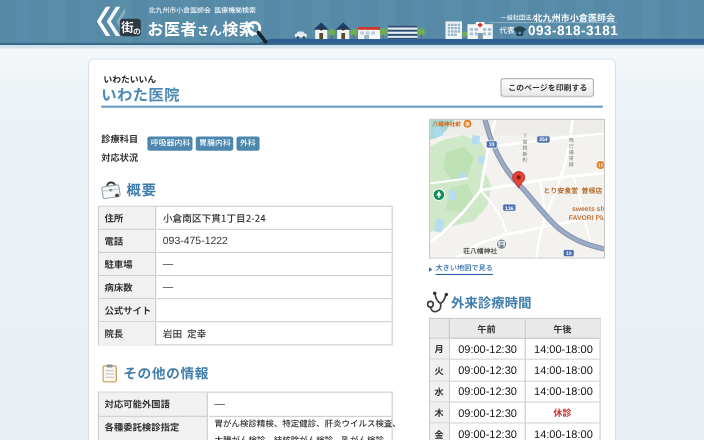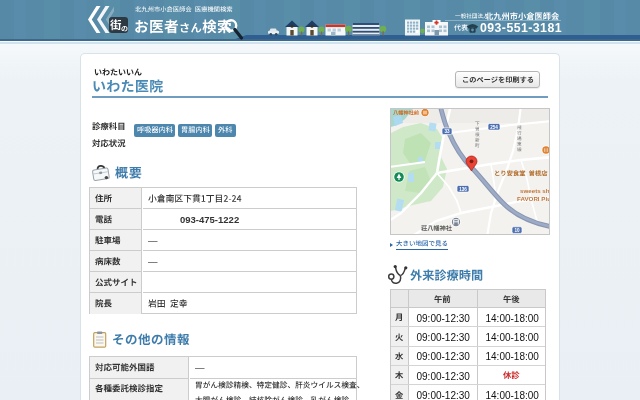--- a/index.html
+++ b/index.html
@@ -57,21 +57,21 @@
     <div class="abs" style="left:454px;top:24.3px">
       <svg width="14.0" height="7.3" viewBox="0 0 14.0 7.3" style="overflow:visible">
         <path fill="#fff" d="M2.3 2.6 6.6 2.1 6.7 2.7 2.4 3.3ZM5 0.7 5.5 0.4Q5.7 0.5 5.9 0.7Q6.1 0.9 6.3 1.1Q6.5 1.3 6.6 1.5L6.1 1.8Q6 1.7 5.8 1.5Q5.6 1.3 5.4 1.1Q5.2 0.8 5 0.7ZM2.1 0.3 2.7 0.5Q2.5 1.1 2.1 1.7Q1.8 2.3 1.3 2.9Q0.9 3.4 0.5 3.8Q0.5 3.7 0.4 3.6Q0.3 3.5 0.2 3.3Q0.2 3.2 0.1 3.1Q0.5 2.8 0.9 2.3Q1.2 1.9 1.6 1.4Q1.9 0.9 2.1 0.3ZM1.3 2.2 2 1.6 2 1.6V6.7H1.3ZM3.8 0.4H4.4Q4.5 1.5 4.6 2.5Q4.7 3.5 4.9 4.3Q5 5 5.3 5.5Q5.6 5.9 5.9 5.9Q6.1 6 6.2 5.7Q6.2 5.4 6.3 4.8Q6.3 4.8 6.5 4.9Q6.6 5 6.7 5Q6.8 5.1 6.8 5.1Q6.7 5.8 6.6 6.1Q6.5 6.5 6.3 6.6Q6.2 6.8 6 6.7Q5.5 6.7 5.1 6.4Q4.8 6.1 4.5 5.5Q4.3 4.9 4.1 4.2Q4 3.4 3.9 2.4Q3.8 1.5 3.8 0.4ZM7.7 0.8H13.3V1.4H7.7ZM8 1.8H13.1V2.4H8ZM7.4 2.9H13.6V3.5H7.4ZM10.1 0.2H10.8V3.4H10.1ZM10.1 3.1 10.7 3.4Q10.4 3.7 10.1 4Q9.7 4.2 9.3 4.5Q8.9 4.7 8.4 4.9Q8 5.1 7.6 5.2Q7.5 5.2 7.5 5.1Q7.4 5 7.3 4.9Q7.2 4.8 7.2 4.7Q7.6 4.6 8 4.4Q8.4 4.3 8.8 4Q9.2 3.8 9.6 3.6Q9.9 3.3 10.1 3.1ZM11.1 3.2Q11.3 3.9 11.7 4.5Q12 5.1 12.5 5.5Q13.1 5.9 13.8 6.1Q13.7 6.2 13.7 6.3Q13.6 6.4 13.5 6.5Q13.4 6.6 13.4 6.7Q12.6 6.5 12 6Q11.5 5.5 11.1 4.8Q10.7 4.2 10.5 3.3ZM12.9 3.6 13.5 4.1Q13.2 4.2 12.9 4.4Q12.6 4.6 12.3 4.8Q12.1 5 11.8 5.1L11.4 4.8Q11.6 4.6 11.9 4.4Q12.2 4.2 12.5 4Q12.7 3.8 12.9 3.6ZM7.9 6.1Q8.3 6 8.9 5.9Q9.4 5.8 10 5.7Q10.6 5.5 11.2 5.4L11.3 6Q10.7 6.1 10.2 6.3Q9.6 6.4 9.1 6.5Q8.6 6.6 8.1 6.7ZM8.9 4.5 9.4 4 9.6 4.1V6.2H8.9Z"></path>
       </svg>
     </div>
     <svg class="abs" style="left:466px;top:22px" width="13" height="12" viewBox="0 0 13 12">
 <path d="M0.8 4.6 Q6.5 -0.8 12.2 4.6 L10.4 6.8 Q6.5 3.6 2.6 6.8 Z" fill="#24404f"></path>
 <rect x="3.4" y="5.2" width="6.2" height="5.6" rx="1.2" fill="#24404f"></rect>
 <circle cx="6.5" cy="8" r="1.4" fill="#5d92b1"></circle>
 </svg>
-    <div class="abs" style="left:480px;top:21.6px;font-size:12.3px;color:#fff;font-weight:bold;letter-spacing:0.45px;white-space:nowrap;line-height:1;">093-551-3181</div>
+    <div class="abs" style="left:480px;top:21.6px;font-size:12.3px;color:#fff;font-weight:bold;letter-spacing:0.45px;white-space:nowrap;line-height:1;">093-818-3181</div>
     <svg class="abs" style="left:262px;top:18px" width="190" height="18" viewBox="0 0 190 18">
 <g>
 
 <rect x="6" y="12.5" width="11" height="3.6" rx="1.6" fill="#e9eef2"></rect>
 <rect x="8" y="10.6" width="6.5" height="3" rx="1.4" fill="#dfe7ee"></rect>
 <circle cx="8.8" cy="16.2" r="1.3" fill="#304a5e"></circle>
         <circle cx="14.2" cy="16.2" r="1.3" fill="#304a5e"></circle>
 
 <rect x="24.5" y="8.5" width="11" height="9" fill="#f3f5f3"></rect>
 <path d="M23 9 L30 2.5 L37 9 Z" fill="#1d3d66"></path>
@@ -220,21 +220,21 @@
       <path fill="#333" d="M4 0.4H4.9V7.4Q4.9 7.8 4.8 8Q4.7 8.2 4.4 8.3Q4.1 8.4 3.7 8.5Q3.2 8.5 2.6 8.5Q2.6 8.4 2.5 8.2Q2.5 8 2.4 7.9Q2.4 7.7 2.3 7.6Q2.6 7.6 2.9 7.6Q3.2 7.6 3.4 7.6Q3.6 7.6 3.7 7.6Q3.9 7.6 3.9 7.6Q4 7.5 4 7.4ZM6.1 2.7 6.9 2.4Q7.3 3 7.6 3.7Q8 4.4 8.2 5.1Q8.5 5.8 8.6 6.3L7.7 6.7Q7.6 6.2 7.4 5.5Q7.1 4.8 6.8 4.1Q6.5 3.3 6.1 2.7ZM1.7 2.5 2.6 2.6Q2.5 3.3 2.3 4Q2 4.7 1.7 5.4Q1.4 6 1 6.5Q0.9 6.5 0.8 6.4Q0.7 6.3 0.5 6.2Q0.4 6.1 0.2 6.1Q0.6 5.6 0.9 5Q1.2 4.4 1.4 3.7Q1.6 3.1 1.7 2.5ZM13.2 1Q12.8 1.4 12.2 1.9Q11.6 2.4 10.9 2.8Q10.3 3.2 9.5 3.6Q9.5 3.4 9.3 3.2Q9.2 3 9.1 2.9Q9.8 2.6 10.5 2.2Q11.2 1.7 11.8 1.2Q12.4 0.7 12.7 0.3H13.5Q13.9 0.7 14.3 1.1Q14.8 1.4 15.3 1.8Q15.8 2.1 16.3 2.4Q16.8 2.6 17.4 2.8Q17.2 2.9 17.1 3.1Q16.9 3.3 16.9 3.5Q16.4 3.3 15.8 3Q15.3 2.7 14.8 2.4Q14.3 2.1 13.9 1.7Q13.5 1.4 13.2 1ZM11.6 2.1H14.8V2.7H11.6ZM10.9 4.1H15.5V4.6H10.9ZM11.6 7.6H15.9V8.2H11.6ZM10.5 3.1H11.3V4.4Q11.3 4.8 11.3 5.4Q11.2 5.9 11.1 6.5Q10.9 7 10.6 7.5Q10.3 8 9.8 8.4Q9.8 8.4 9.6 8.3Q9.5 8.1 9.4 8Q9.3 7.9 9.2 7.9Q9.6 7.5 9.9 7Q10.2 6.6 10.3 6.1Q10.4 5.7 10.5 5.2Q10.5 4.8 10.5 4.4ZM10.9 3.1H15.8V5.7H10.9V5.1H15V3.7H10.9ZM11.2 6.1H16.2V8.5H15.3V6.7H12V8.5H11.2ZM18.1 1.1H25.9V1.9H18.1ZM20 4.8H24V5.4H20ZM19.8 6.2H24.2V6.9H19.8ZM21.6 5.1H22.4V8.3H21.6ZM18.5 2.7H24.9V3.5H19.4V8.5H18.5ZM24.6 2.7H25.5V7.6Q25.5 7.9 25.4 8.1Q25.3 8.3 25.1 8.3Q24.8 8.4 24.4 8.5Q24.1 8.5 23.5 8.5Q23.5 8.3 23.4 8.1Q23.3 7.9 23.2 7.8Q23.5 7.8 23.7 7.8Q24 7.8 24.2 7.8Q24.4 7.8 24.4 7.8Q24.6 7.8 24.6 7.7Q24.6 7.7 24.6 7.6ZM20.4 3.8 21 3.6Q21.2 3.8 21.4 4.1Q21.5 4.3 21.6 4.6L20.9 4.8Q20.8 4.6 20.7 4.3Q20.5 4 20.4 3.8ZM23 3.6 23.7 3.8Q23.5 4.1 23.3 4.4Q23.1 4.7 23 5L22.4 4.8Q22.5 4.6 22.6 4.4Q22.7 4.2 22.8 4Q22.9 3.7 23 3.6ZM21.5 0.3H22.5V3.3H21.5ZM32.5 1.8 33.4 2.1Q32.8 3.1 32.2 4Q31.5 4.9 30.7 5.6Q29.9 6.4 29.1 6.9Q29 6.8 28.9 6.7Q28.8 6.6 28.7 6.5Q28.5 6.3 28.4 6.3Q29.3 5.8 30.1 5.1Q30.8 4.4 31.4 3.6Q32.1 2.8 32.5 1.8ZM28.8 3 29.4 2.5Q30 2.8 30.6 3.3Q31.2 3.7 31.8 4.2Q32.4 4.7 32.9 5.1Q33.4 5.6 33.7 6L33.1 6.6Q32.8 6.2 32.3 5.7Q31.8 5.3 31.2 4.8Q30.6 4.3 30 3.8Q29.4 3.4 28.8 3ZM27.2 0.8H34.6V1.6H28V8.5H27.2ZM27.7 7.2H34.8V8H27.7ZM35.7 1H43.5V1.8H35.7ZM39 1.7H39.9V8.5H39ZM39.5 3.8 40 3.1Q40.4 3.3 40.8 3.5Q41.3 3.8 41.7 4Q42.1 4.3 42.5 4.5Q42.8 4.7 43.1 4.9L42.5 5.7Q42.3 5.5 41.9 5.3Q41.5 5 41.1 4.7Q40.7 4.5 40.3 4.2Q39.8 4 39.5 3.8ZM46.6 1.1 46.4 2.6H50.3L50.4 1.1ZM45.9 0.6H51.3L51.1 3.1H45.6ZM48.1 0.9H48.9Q48.9 1.2 48.8 1.6Q48.8 1.9 48.8 2.2Q48.7 2.6 48.7 2.8H47.9Q48 2.6 48 2.2Q48 1.9 48.1 1.5Q48.1 1.2 48.1 0.9ZM44.4 1.5H46.1V1.6H50.6V1.5H52.4V2.2H50.6V2.1H46.1V2.2H44.4ZM46.4 5V5.5H50.5V5ZM46.4 6V6.5H50.5V6ZM46.4 4V4.5H50.5V4ZM45.6 3.5H51.4V7H45.6ZM49 7.5 49.7 7.1Q50.2 7.2 50.7 7.4Q51.2 7.6 51.6 7.8Q52 7.9 52.4 8.1L51.5 8.5Q51.2 8.4 50.8 8.2Q50.4 8 50 7.8Q49.5 7.7 49 7.5ZM47 7.1 47.8 7.4Q47.4 7.6 46.9 7.8Q46.5 8 46 8.2Q45.5 8.4 45 8.5Q45 8.4 44.9 8.3Q44.8 8.2 44.6 8.1Q44.5 8 44.4 7.9Q44.9 7.8 45.4 7.7Q45.8 7.5 46.3 7.4Q46.7 7.2 47 7.1ZM53.6 7.7V6.9H55V2.4H53.8V1.8Q54.3 1.7 54.6 1.6Q54.9 1.4 55.2 1.3H56V6.9H57.3V7.7ZM58.3 1.1H66.1V1.9H58.3ZM62 1.4H63V7.2Q63 7.7 62.8 7.9Q62.7 8.1 62.4 8.2Q62.1 8.4 61.5 8.4Q61 8.4 60.3 8.4Q60.3 8.3 60.2 8.1Q60.1 7.9 60 7.8Q60 7.6 59.9 7.4Q60.3 7.5 60.6 7.5Q61 7.5 61.3 7.5Q61.6 7.5 61.7 7.5Q61.9 7.5 61.9 7.4Q62 7.4 62 7.2ZM68.5 2.9H73.5V3.7H68.5ZM68.5 5H73.5V5.7H68.5ZM68.5 7H73.5V7.8H68.5ZM67.9 0.8H74V8.4H73.2V1.6H68.8V8.4H67.9ZM75.8 7.7V7.2Q76.8 6.3 77.4 5.6Q78 4.9 78.4 4.3Q78.7 3.7 78.7 3.1Q78.7 2.8 78.6 2.5Q78.5 2.3 78.2 2.1Q78 2 77.6 2Q77.2 2 76.9 2.2Q76.6 2.4 76.3 2.7L75.8 2.1Q76.2 1.7 76.6 1.4Q77.1 1.1 77.7 1.1Q78.3 1.1 78.8 1.4Q79.2 1.6 79.4 2.1Q79.7 2.5 79.7 3.1Q79.7 3.7 79.4 4.3Q79.1 5 78.5 5.6Q78 6.3 77.3 6.9Q77.6 6.9 77.8 6.9Q78.1 6.9 78.4 6.9H80V7.7ZM80.9 5.6V4.9H83.2V5.6ZM84 7.7V7.2Q84.9 6.3 85.6 5.6Q86.2 4.9 86.5 4.3Q86.9 3.7 86.9 3.1Q86.9 2.8 86.7 2.5Q86.6 2.3 86.4 2.1Q86.1 2 85.8 2Q85.4 2 85.1 2.2Q84.7 2.4 84.5 2.7L83.9 2.1Q84.3 1.7 84.8 1.4Q85.3 1.1 85.9 1.1Q86.5 1.1 86.9 1.4Q87.4 1.6 87.6 2.1Q87.8 2.5 87.8 3.1Q87.8 3.7 87.5 4.3Q87.2 5 86.7 5.6Q86.2 6.3 85.5 6.9Q85.7 6.9 86 6.9Q86.3 6.9 86.5 6.9H88.2V7.7ZM91.6 7.7V3.5Q91.6 3.3 91.6 2.9Q91.6 2.5 91.6 2.3H91.6Q91.5 2.5 91.3 2.8Q91.2 3 91.1 3.3L89.8 5.2H93.4V6H88.8V5.3L91.3 1.3H92.5V7.7Z"></path>
     </svg>
   </div>
 <div class="abs" style="left:90px;top:209px;width:52px;height:21px;background:#f1f1f1;border-right:1px solid #ccc;border-bottom:1px solid #ccc;"></div>
 <div class="abs" style="left:143px;top:229px;width:213px;height:1px;background:#ccc"></div>
 <div class="abs" style="left:95px;top:215.0px">
     <svg width="17.0" height="8.8" viewBox="0 0 17.0 8.8" style="overflow:visible">
       <path fill="#333" d="M1.8 5.4H6.6V6H1.8ZM1.8 4.3H7.2V7H1.8V6.4H6.2V5H1.8ZM3.7 4.7H4.7V7.1Q4.7 7.3 4.8 7.4Q4.9 7.4 5.3 7.4Q5.3 7.4 5.5 7.4Q5.7 7.4 5.8 7.4Q6 7.4 6.3 7.4Q6.5 7.4 6.6 7.4Q6.8 7.4 6.9 7.4Q7.1 7.4 7.2 7.4Q7.3 7.3 7.4 7.1Q7.4 6.9 7.4 6.6Q7.6 6.7 7.9 6.8Q8.1 6.9 8.3 6.9Q8.2 7.4 8.1 7.7Q8 8 7.7 8.1Q7.4 8.2 7 8.2Q6.9 8.2 6.7 8.2Q6.5 8.2 6.3 8.2Q6.1 8.2 5.8 8.2Q5.6 8.2 5.4 8.2Q5.3 8.2 5.2 8.2Q4.6 8.2 4.3 8.1Q3.9 8 3.8 7.8Q3.7 7.5 3.7 7.1ZM1.3 4.3H2.3V7.4H1.3ZM1.1 0.6H7.4V1.3H1.1ZM1.7 2.6H3.4V3.2H1.7ZM1.6 3.4H3.4V4H1.6ZM5 3.4H6.9V4H5ZM5 2.6H6.7V3.2H5ZM3.7 0.9H4.7V4.1H3.7ZM0.5 1.6H8V3.4H7.1V2.3H1.4V3.4H0.5ZM12.5 4.8H16.4V8.2H15.4V5.7H13.5V8.2H12.5ZM15.8 0.3 16.6 1.2Q16 1.4 15.3 1.5Q14.6 1.6 13.9 1.7Q13.2 1.8 12.5 1.8Q12.5 1.6 12.4 1.4Q12.3 1.1 12.2 1Q12.7 0.9 13.2 0.9Q13.7 0.8 14.2 0.7Q14.6 0.6 15.1 0.5Q15.5 0.5 15.8 0.3ZM13.9 1.1H14.9V5.3H13.9ZM12.1 2.7H16.8V3.7H12.1ZM13.2 6.9H15.9V7.8H13.2ZM9.2 2.9H11.7V3.7H9.2ZM9.2 0.5H11.7V1.3H9.2ZM9.2 4.1H11.7V4.9H9.2ZM8.8 1.7H12V2.5H8.8ZM9.7 5.3H11.8V7.9H9.7V7.1H10.9V6.1H9.7ZM9.1 5.3H10V8.2H9.1Z"></path>
     </svg>
   </div>
-<div class="abs" style="left:148px;top:215px;font-size:9.5px;color:#333;font-weight:bold;white-space:nowrap;line-height:1;margin-left:32px;">093-475-1222</div>
+<div class="abs" style="left:148px;top:215px;font-size:9.5px;color:#333;font-weight:normal;white-space:nowrap;line-height:1;">093-475-1222</div>
 <div class="abs" style="left:90px;top:230px;width:52px;height:21px;background:#f1f1f1;border-right:1px solid #ccc;border-bottom:1px solid #ccc;"></div>
 <div class="abs" style="left:143px;top:250px;width:213px;height:1px;background:#ccc"></div>
 <div class="abs" style="left:95px;top:236.0px">
     <svg width="25.5" height="8.8" viewBox="0 0 25.5 8.8" style="overflow:visible">
       <path fill="#333" d="M4.2 1.8H8.1V2.8H4.2ZM4.4 4.3H8V5.2H4.4ZM5.7 2.2H6.6V7.6H5.7ZM4.7 0.9 5.3 0.2Q5.6 0.3 6 0.5Q6.4 0.7 6.7 0.9Q7 1.1 7.2 1.3L6.6 2.2Q6.4 2 6.1 1.7Q5.8 1.5 5.4 1.3Q5.1 1.1 4.7 0.9ZM1.1 1.9H3.8V2.6H1.1ZM1.1 3.2H3.8V3.9H1.1ZM0.6 4.4H3.6V5.2H0.6ZM2 1.1H2.9V4.9H2ZM2.4 5.6 2.8 5.5Q3 5.7 3.1 6Q3.2 6.3 3.2 6.5L2.8 6.7Q2.8 6.5 2.7 6.2Q2.5 5.8 2.4 5.6ZM1.8 5.7 2.3 5.6Q2.4 5.9 2.5 6.3Q2.5 6.7 2.6 7L2.1 7.1Q2.1 6.8 2 6.4Q1.9 6 1.8 5.7ZM1.2 5.8 1.7 5.7Q1.7 6.1 1.8 6.5Q1.8 7 1.8 7.3L1.3 7.3Q1.3 7 1.3 6.6Q1.3 6.1 1.2 5.8ZM0.6 5.7 1.2 5.8Q1.1 6.2 1.1 6.6Q1 6.9 0.9 7.3Q0.9 7.6 0.7 7.8L0.1 7.6Q0.3 7.3 0.4 7Q0.5 6.8 0.5 6.4Q0.6 6 0.6 5.7ZM0.6 0.6H3.9V1.4H1.5V5H0.6ZM3.2 4.4H4.1Q4.1 4.4 4 4.6Q4 4.7 4 4.8Q4 5.8 3.9 6.5Q3.9 7.1 3.8 7.4Q3.7 7.8 3.6 7.9Q3.5 8.1 3.4 8.1Q3.3 8.2 3.1 8.2Q3 8.2 2.8 8.2Q2.6 8.2 2.4 8.2Q2.3 8 2.3 7.8Q2.2 7.6 2.1 7.4Q2.3 7.5 2.5 7.5Q2.6 7.5 2.7 7.5Q2.8 7.5 2.8 7.4Q2.9 7.4 2.9 7.4Q3 7.3 3 7Q3.1 6.7 3.1 6.1Q3.2 5.5 3.2 4.6ZM3.9 7H8.3V8H3.9ZM9.1 1H16.4V1.9H9.1ZM8.9 6.2H16.7V7.1H8.9ZM12.2 0.3H13.2V8.3H12.2ZM10.7 4.4V4.9H14.7V4.4ZM10.7 3.1V3.6H14.7V3.1ZM9.7 2.3H15.8V5.7H9.7ZM19.9 3.7H25.2V4.5H19.9ZM20.8 4.9H24.3V5.8H20.8ZM21.1 4 22 4.2Q21.7 5 21.1 5.6Q20.6 6.2 20 6.6Q19.9 6.5 19.8 6.4Q19.7 6.3 19.5 6.1Q19.4 6 19.3 6Q19.9 5.6 20.4 5.1Q20.9 4.6 21.1 4ZM24.1 4.9H25.1Q25.1 4.9 25.1 5.1Q25.1 5.2 25.1 5.3Q25 6.1 24.9 6.7Q24.9 7.2 24.8 7.5Q24.7 7.8 24.6 7.9Q24.4 8.1 24.3 8.1Q24.2 8.2 24 8.2Q23.9 8.2 23.6 8.2Q23.4 8.2 23.1 8.2Q23.1 8 23.1 7.8Q23 7.6 22.9 7.4Q23.1 7.4 23.3 7.4Q23.4 7.4 23.5 7.4Q23.6 7.4 23.7 7.4Q23.7 7.4 23.8 7.3Q23.8 7.3 23.9 7Q24 6.8 24 6.3Q24.1 5.8 24.1 5.1ZM21.5 2.2V2.7H23.7V2.2ZM21.5 1.2V1.6H23.7V1.2ZM20.6 0.5H24.7V3.4H20.6ZM17.4 2H20V3H17.4ZM18.2 0.4H19.2V5.7H18.2ZM17.2 5.8Q17.5 5.7 18 5.5Q18.4 5.3 18.9 5.1Q19.4 4.9 19.9 4.7L20.1 5.6Q19.4 5.9 18.8 6.3Q18.1 6.6 17.6 6.9ZM23.2 5.1 23.8 5.5Q23.7 6 23.4 6.5Q23.1 7.1 22.8 7.5Q22.4 8 22.1 8.3Q21.9 8.1 21.7 8Q21.5 7.8 21.3 7.7Q21.7 7.4 22.1 7Q22.5 6.6 22.7 6.1Q23 5.6 23.2 5.1ZM21.9 5.1 22.5 5.5Q22.3 6 22 6.4Q21.6 6.9 21.2 7.3Q20.8 7.6 20.4 7.9Q20.3 7.7 20.1 7.6Q19.9 7.4 19.7 7.3Q20.2 7.1 20.6 6.7Q21 6.4 21.3 6Q21.7 5.5 21.9 5.1Z"></path>
     </svg>
   </div>
 <div class="abs" style="left:148px;top:236px;font-size:9.5px;color:#333;font-weight:normal;white-space:nowrap;line-height:1;">—</div>
 <div class="abs" style="left:90px;top:251px;width:52px;height:21px;background:#f1f1f1;border-right:1px solid #ccc;border-bottom:1px solid #ccc;"></div>
 <div class="abs" style="left:143px;top:271px;width:213px;height:1px;background:#ccc"></div>

